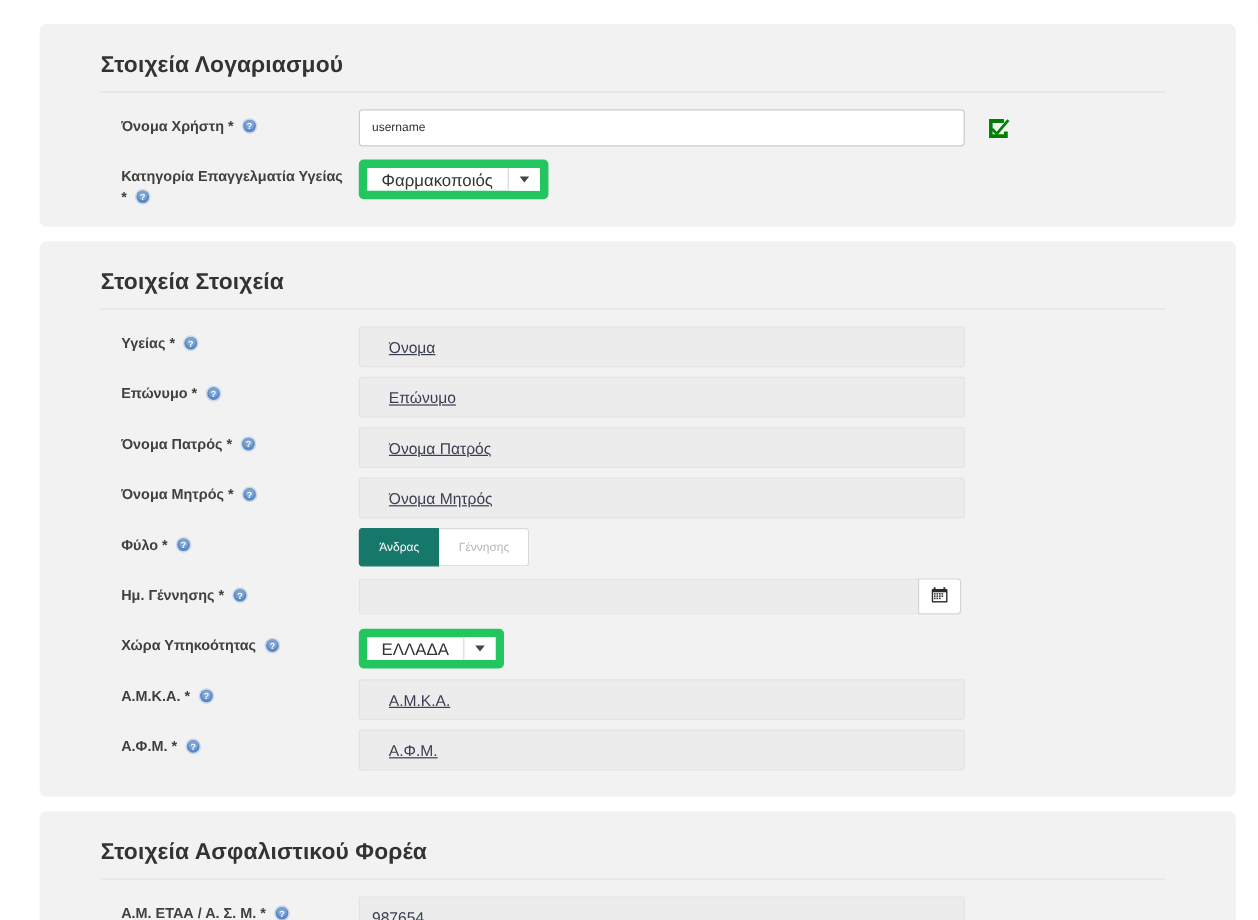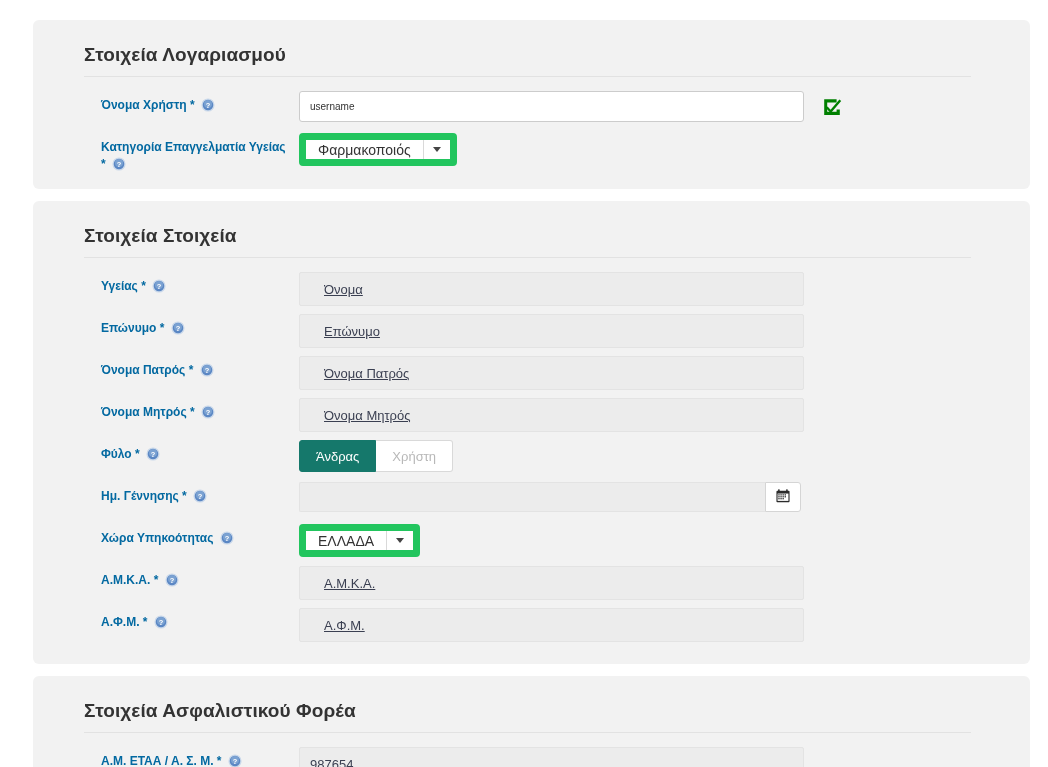--- a/index.html
+++ b/index.html
@@ -40,21 +40,21 @@
     align-items: flex-start;
     min-height: 42px;
     margin-bottom: 0px;
   }
   .row-label {
     width: 248px;
     flex: 0 0 248px;
     padding: 6px 10px 0 50px;
     font-size: 12px;
     font-weight: bold;
-    color: #0369a1;
+    color: #404040;
     line-height: 17px;
   }
   .row-field {
     flex: 1 1 auto;
     display: flex;
     align-items: center;
     position: relative;
   }
 
   .help-icon {
@@ -143,21 +143,21 @@
     border-left: 4px solid transparent;
     border-right: 4px solid transparent;
     border-top: 5px solid #444444;
   }
 
   
   .btn-group { display: inline-flex; }
   .tg-btn {
     height: 32px;
     padding: 0 16px;
-    font-size: 13px;
+    font-size: 10px;
     display: flex; align-items: center; justify-content: center;
     border: 1px solid #d9d9d9;
     background: #ffffff;
     color: #b8b8b8;
     cursor: pointer;
     font-family: "Liberation Sans", sans-serif;
   }
   .tg-btn.active {
     background: #15786b;
     border-color: #15786b;
@@ -309,21 +309,21 @@
                 <circle cx="8" cy="8" r="7.5" fill="#c9d8ea"></circle>
                 <circle cx="8" cy="8" r="6" fill="#5b87c4"></circle>
                 <circle cx="8" cy="6.8" r="4.6" fill="#7ba2d2"></circle>
                 <text x="8" y="11.3" font-size="8.5" font-weight="bold" fill="#ffffff" text-anchor="middle" font-family="Liberation Sans, sans-serif">?</text>
               </svg>
           </span>
         </div>
         <div class="row-field">
           <div class="btn-group">
             <button class="tg-btn active">Άνδρας</button>
-            <button class="tg-btn">Χρήστη</button>
+            <button class="tg-btn">Γέννησης</button>
           </div>
         </div>
       </div>
 
       <div class="row">
         <div class="row-label">
           <span>Ημ. Γέννησης *</span>
           <span class="help-icon">
             <svg width="14" height="14" viewBox="0 0 16 16">
                 <circle cx="8" cy="8" r="7.5" fill="#c9d8ea"></circle>

